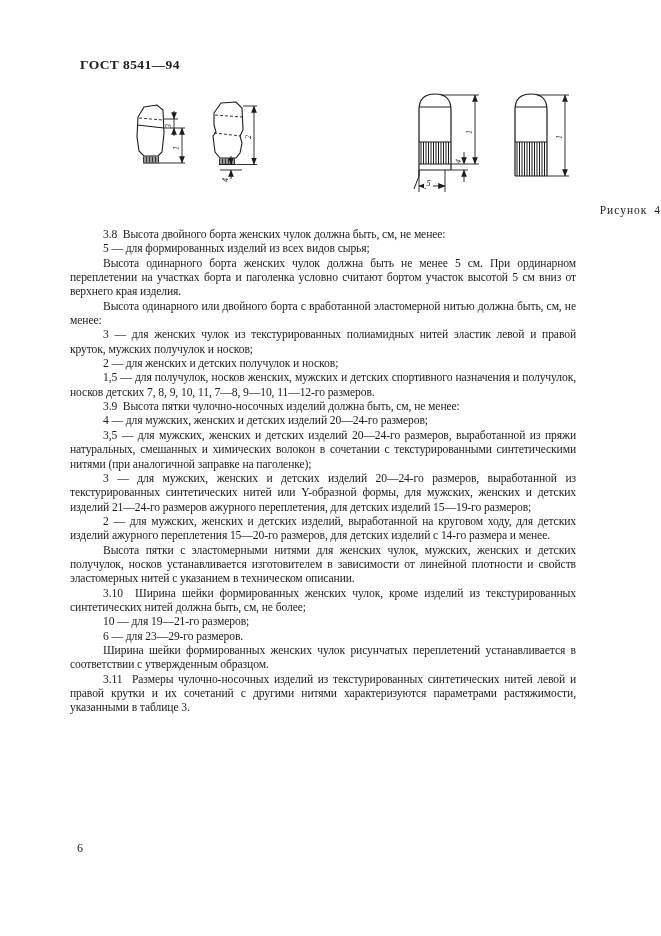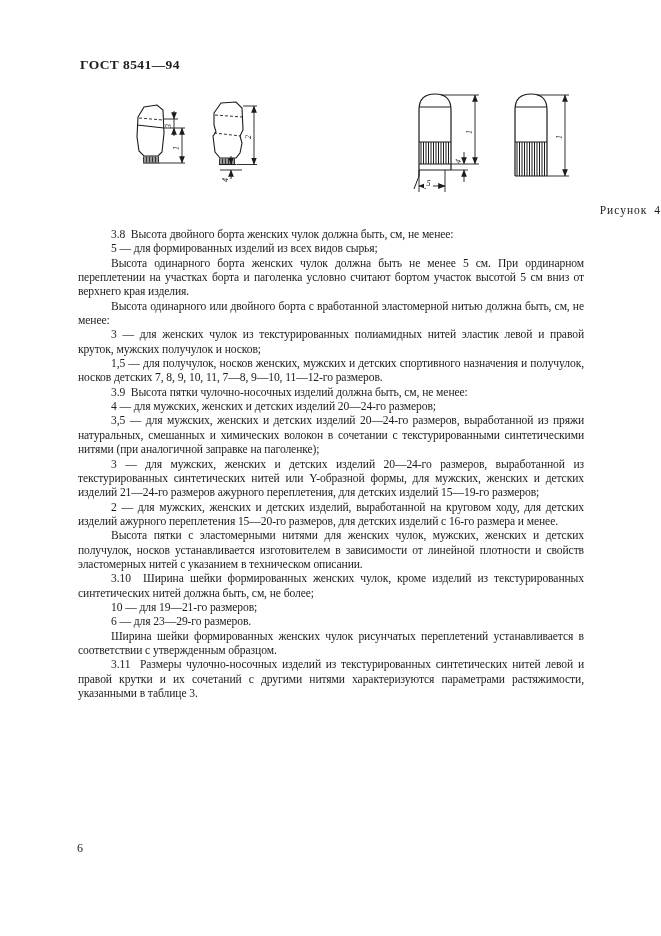--- a/index.html
+++ b/index.html
@@ -18,21 +18,21 @@
   .drawing-a { left:133px; top:103px; }
   .drawing-b { left:208px; top:100px; }
   .drawing-c { left:411px; top:90px; }
   .drawing-d { left:507px; top:90px; }
   .figure-caption {
     position:absolute; left:0; top:204px; width:661px;
     text-align:right; text-indent:34px;
     font-size:11.5px; letter-spacing:1px; word-spacing:3px;
   }
   .body-text {
-    position:absolute; left:78px; top:228px; width:506px;
+    position:absolute; left:70px; top:228px; width:506px;
     font-size:11.6px; line-height:14.35px; text-align:justify;
     letter-spacing:-0.1px;
   }
   .body-text p { margin:0; text-indent:33px; }
   .page-number { position:absolute; left:77px; top:841px; font-size:12px; }
   svg text {
     font-family:"Liberation Serif","DejaVu Serif",serif;
     font-style:italic; font-size:8px; fill:#1c1c1c; stroke:none;
   }
 </style>
@@ -155,33 +155,34 @@
 
       <p>5 — для формированных изделий из всех видов сырья;</p>
 
 
       <p>Высота одинарного борта женских чулок должна быть не менее 5 см. При ординарном переплетении на участках борта и паголенка условно считают бортом участок высотой 5 см вниз от верхнего края изделия.</p>
 
       <p>Высота одинарного или двойного борта с вработанной эластомерной нитью должна быть, см, не менее:</p>
 
       <p>3 — для женских чулок из текстурированных полиамидных нитей эластик левой и правой круток, мужских получулок и носков;</p>
 
+      <p>2 — для женских и детских получулок и носков;</p>
 
       <p>1,5 — для получулок, носков женских, мужских и детских спортивного назначения и получулок, носков детских 7, 8, 9, 10, 11, 7—8, 9—10, 11—12-го размеров.</p>
 
       <p>3.9&nbsp; Высота пятки чулочно-носочных изделий должна быть, см, не менее:</p>
 
       <p>4 — для мужских, женских и детских изделий 20—24-го размеров;</p>
 
       <p>3,5 — для мужских, женских и детских изделий 20—24-го размеров, выработанной из пряжи натуральных, смешанных и химических волокон в сочетании с текстурированными синтетическими нитями (при аналогичной заправке на паголенке);</p>
 
       <p>3 — для мужских, женских и детских изделий 20—24-го размеров, выработанной из текстурированных синтетических нитей или Y-образной формы, для мужских, женских и детских изделий 21—24-го размеров ажурного переплетения, для детских изделий 15—19-го размеров;</p>
 
 
-      <p>2 — для мужских, женских и детских изделий, выработанной на круговом ходу, для детских изделий ажурного переплетения 15—20-го размеров, для детских изделий с 16-го размера и менее.</p>
+      <p>2 — для мужских, женских и детских изделий, выработанной на круговом ходу, для детских изделий ажурного переплетения 15—20-го размеров, для детских изделий с 14-го размера и менее.</p>
 
       <p>Высота пятки с эластомерными нитями для женских чулок, мужских, женских и детских получулок, носков устанавливается изготовителем в зависимости от линейной плотности и свойств эластомерных нитей с указанием в техническом описании.</p>
 
       <p>3.10&nbsp; Ширина шейки формированных женских чулок, кроме изделий из текстурированных синтетических нитей должна быть, см, не более;</p>
 
       <p>10 — для 19—21-го размеров;</p>
 
       <p>6 — для 23—29-го размеров.</p>
 
       <p>Ширина шейки формированных женских чулок рисунчатых переплетений устанавливается в соответствии с утвержденным образцом.</p>

